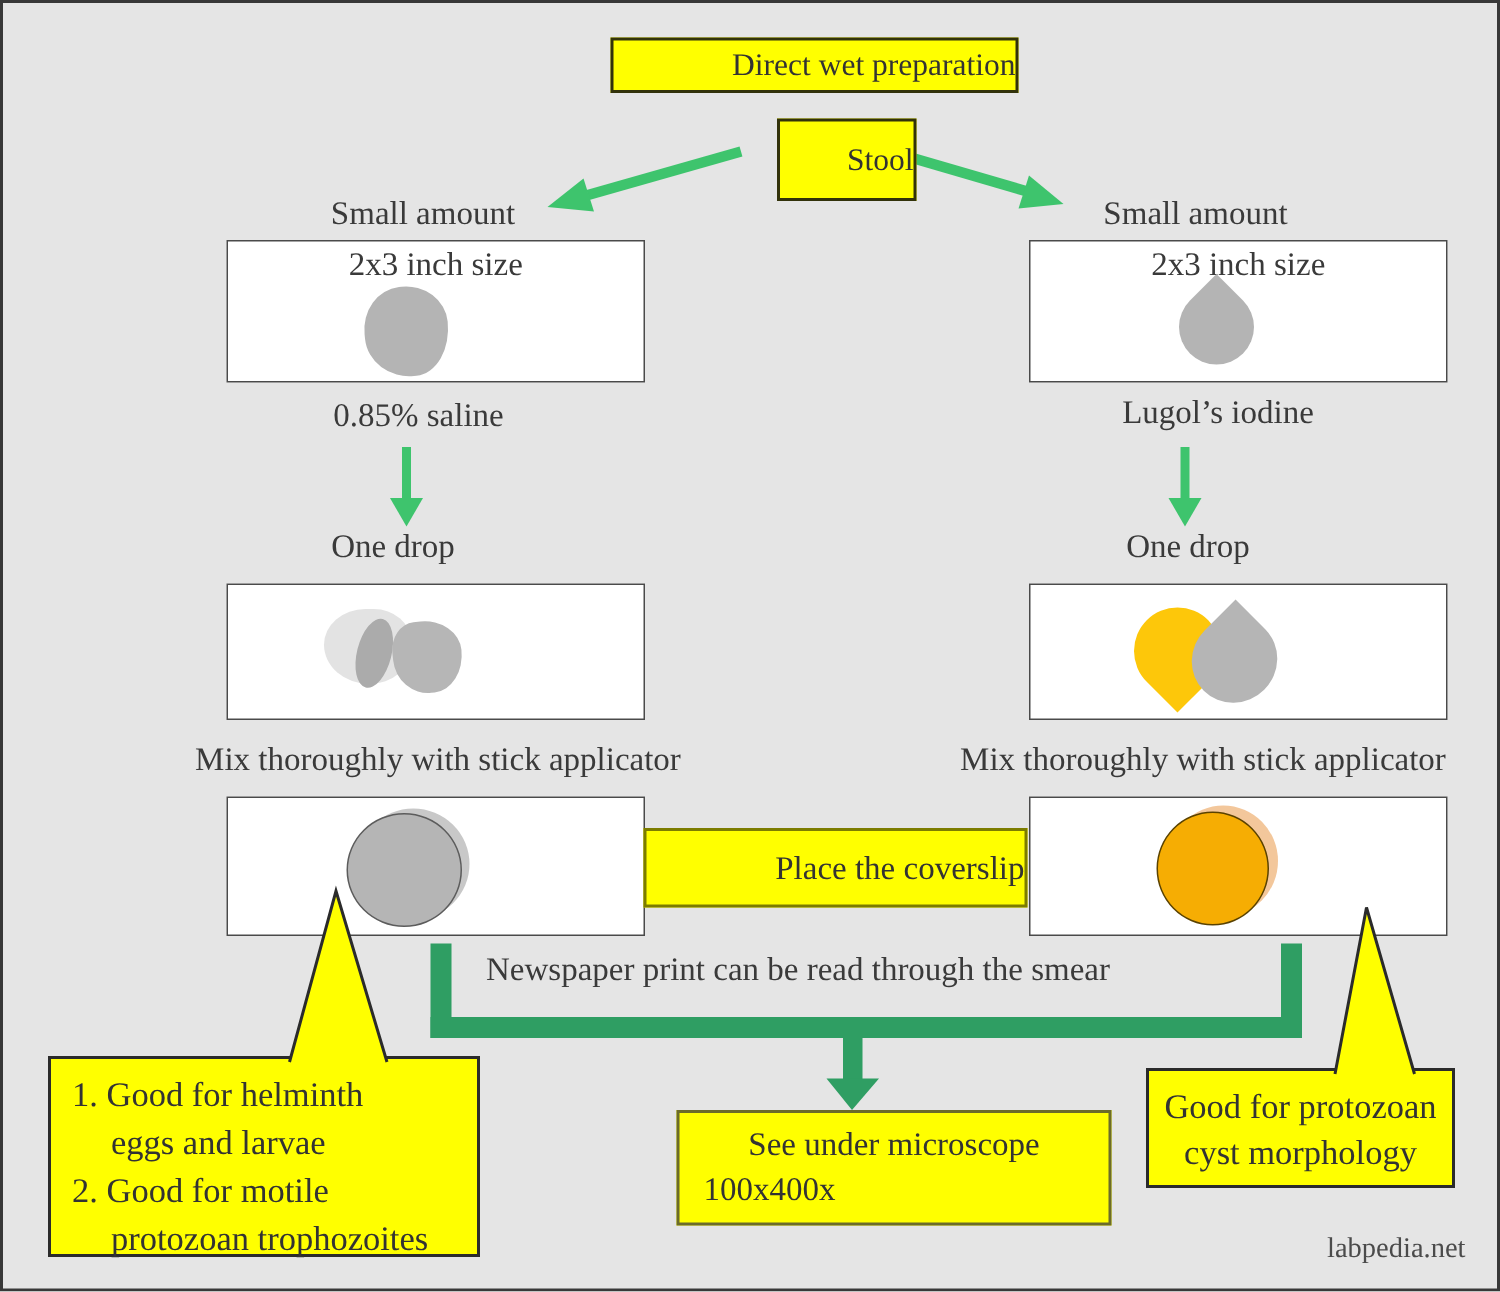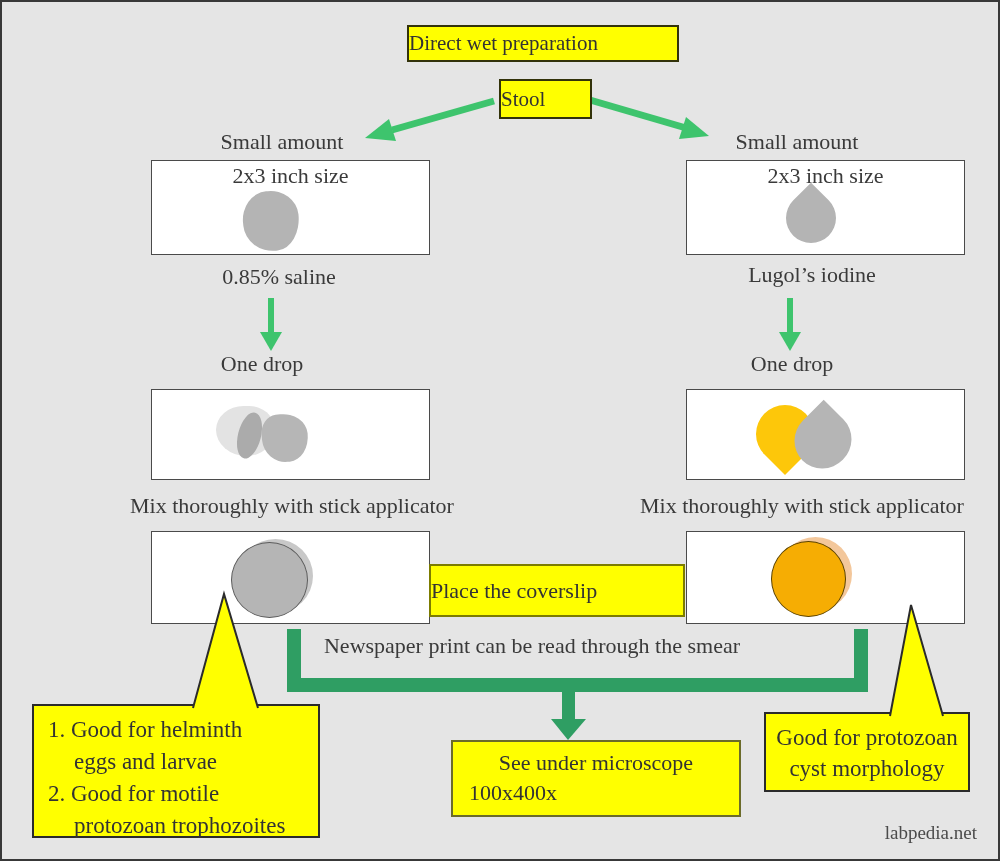--- a/index.html
+++ b/index.html
@@ -4,21 +4,21 @@
 <style>
   html,body{margin:0;padding:0;background:#fff;}
   .canvas{
     position:relative;width:1000px;height:861px;box-sizing:border-box;
     background:#e5e5e5;border:2px solid #383838;overflow:hidden;
     font-family:"Liberation Serif","DejaVu Serif",serif;color:#3a3a3a;
   }
   .lbl{position:absolute;text-align:center;font-size:22px;line-height:26px;color:#3a3a3a;white-space:nowrap;}
   .ybox{
     position:absolute;background:#ffff00;border:2px solid #32320a;box-sizing:border-box;
-    display:flex;align-items:center;justify-content:flex-start;
+    display:flex;align-items:center;justify-content:flex-end;
     font-size:21px;color:#333;z-index:3;white-space:nowrap;
   }
   .slide{position:absolute;background:#ffffff;border:1.5px solid #4a4a4a;box-sizing:border-box;z-index:1;}
   .slide-label{position:absolute;top:2px;left:0;width:100%;text-align:center;font-size:22px;color:#3a3a3a;}
   .shape{position:absolute;}
   .overlay{position:absolute;left:0;top:0;z-index:2;pointer-events:none;}
   .pointer-layer{position:absolute;left:0;top:0;z-index:5;pointer-events:none;}
   .callout{
     position:absolute;background:#ffff00;border:2px solid #2b2b2b;box-sizing:border-box;
     color:#333;z-index:4;font-size:23px;
@@ -99,24 +99,24 @@
       <rect x="285" y="676" width="581" height="14" fill="#2f9e63"></rect>
       <rect x="852" y="627" width="14" height="63" fill="#2f9e63"></rect>
       <rect x="560" y="690" width="13" height="29" fill="#2f9e63"></rect>
       <polygon points="549,717 584,717 566,738" fill="#2f9e63"></polygon>
     </g>
   </svg>
 
   <div class="ybox" style="left:405px;top:23px;width:272px;height:37px;">
     <span>Direct wet preparation</span>
   </div>
-  <div class="ybox" style="left:497px;top:77px;width:93px;height:40px;">
+  <div class="ybox" style="left:516px;top:77px;width:93px;height:55px;">
     <span>Stool</span>
   </div>
-  <div class="ybox coverslip" style="left:427px;top:550px;width:256px;margin-top:12px;">
+  <div class="ybox coverslip" style="left:427px;top:550px;width:256px;">
     <span>Place the coverslip</span>
   </div>
   <div class="ybox microscope" style="left:449px;top:738px;width:290px;height:77px;">
     <div class="mlabel">See under microscope</div>
     <div class="mag-row">
       <span>100x</span>
       <span>400x</span>
     </div>
   </div>
 

